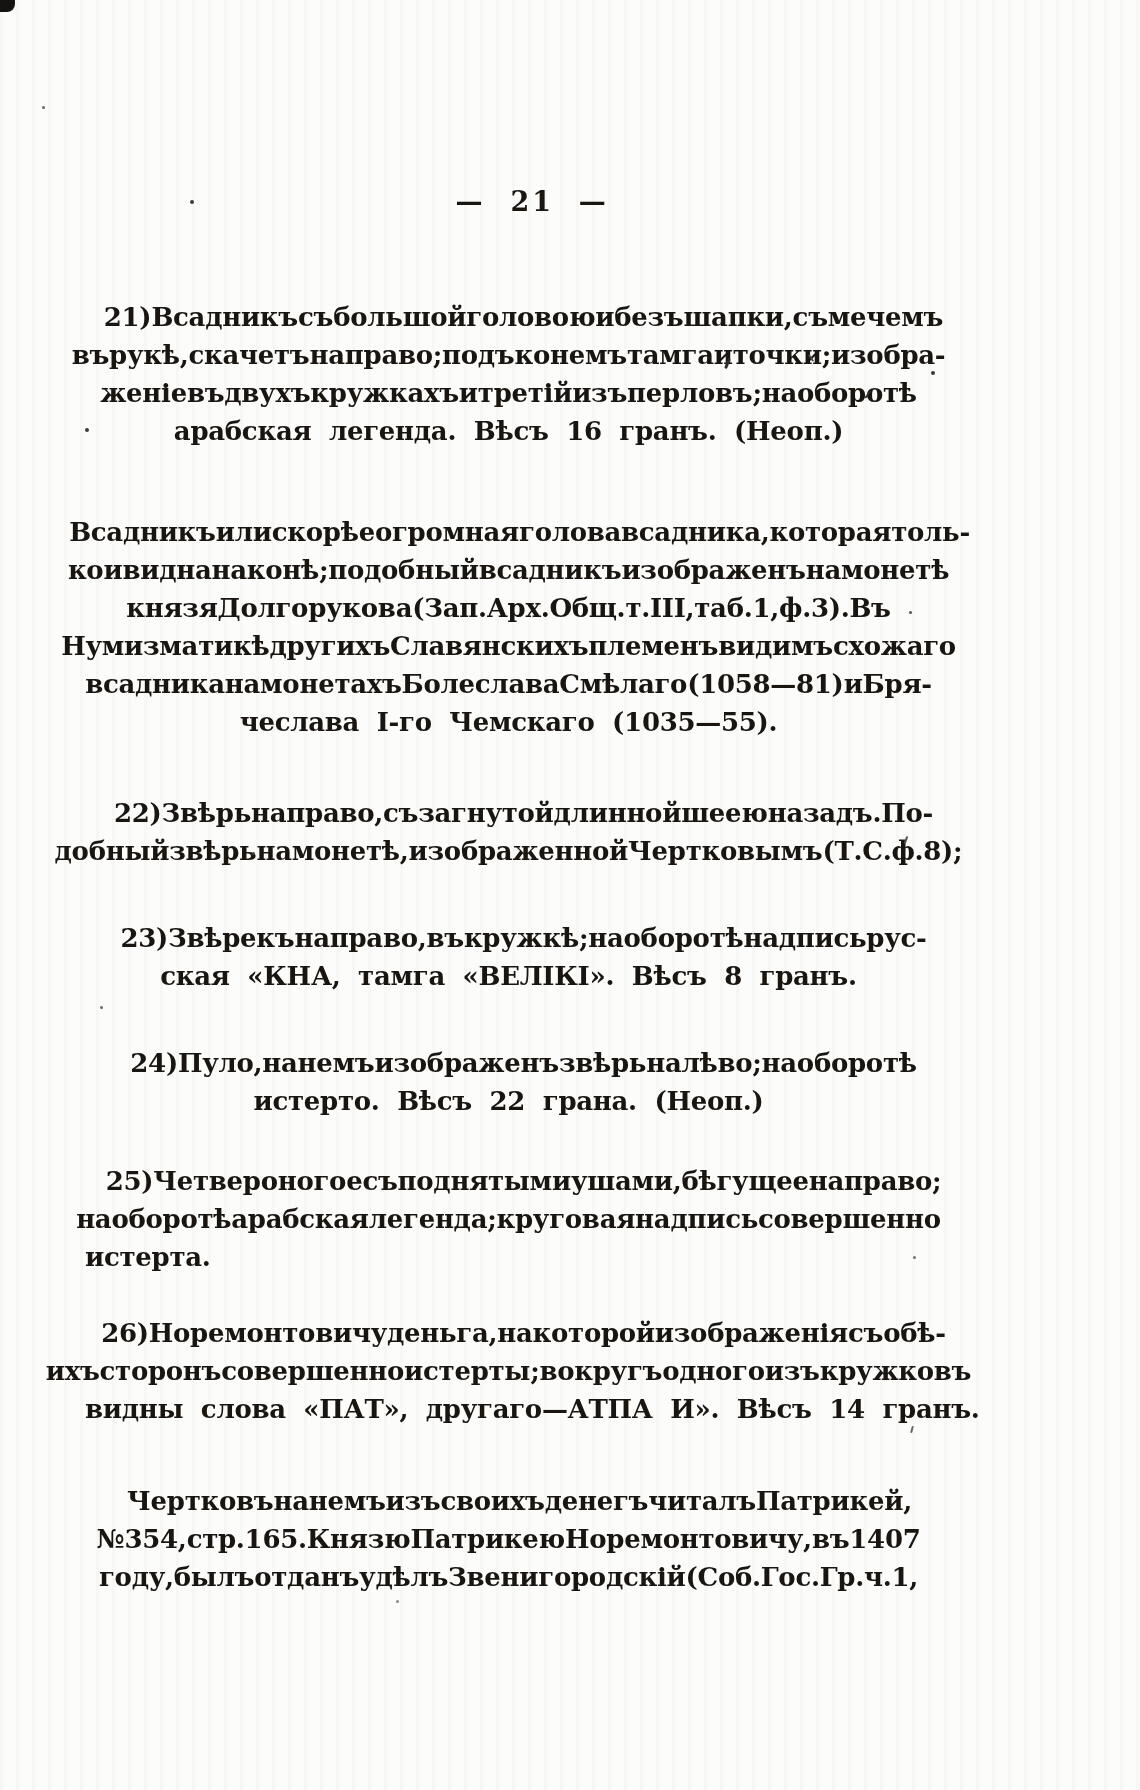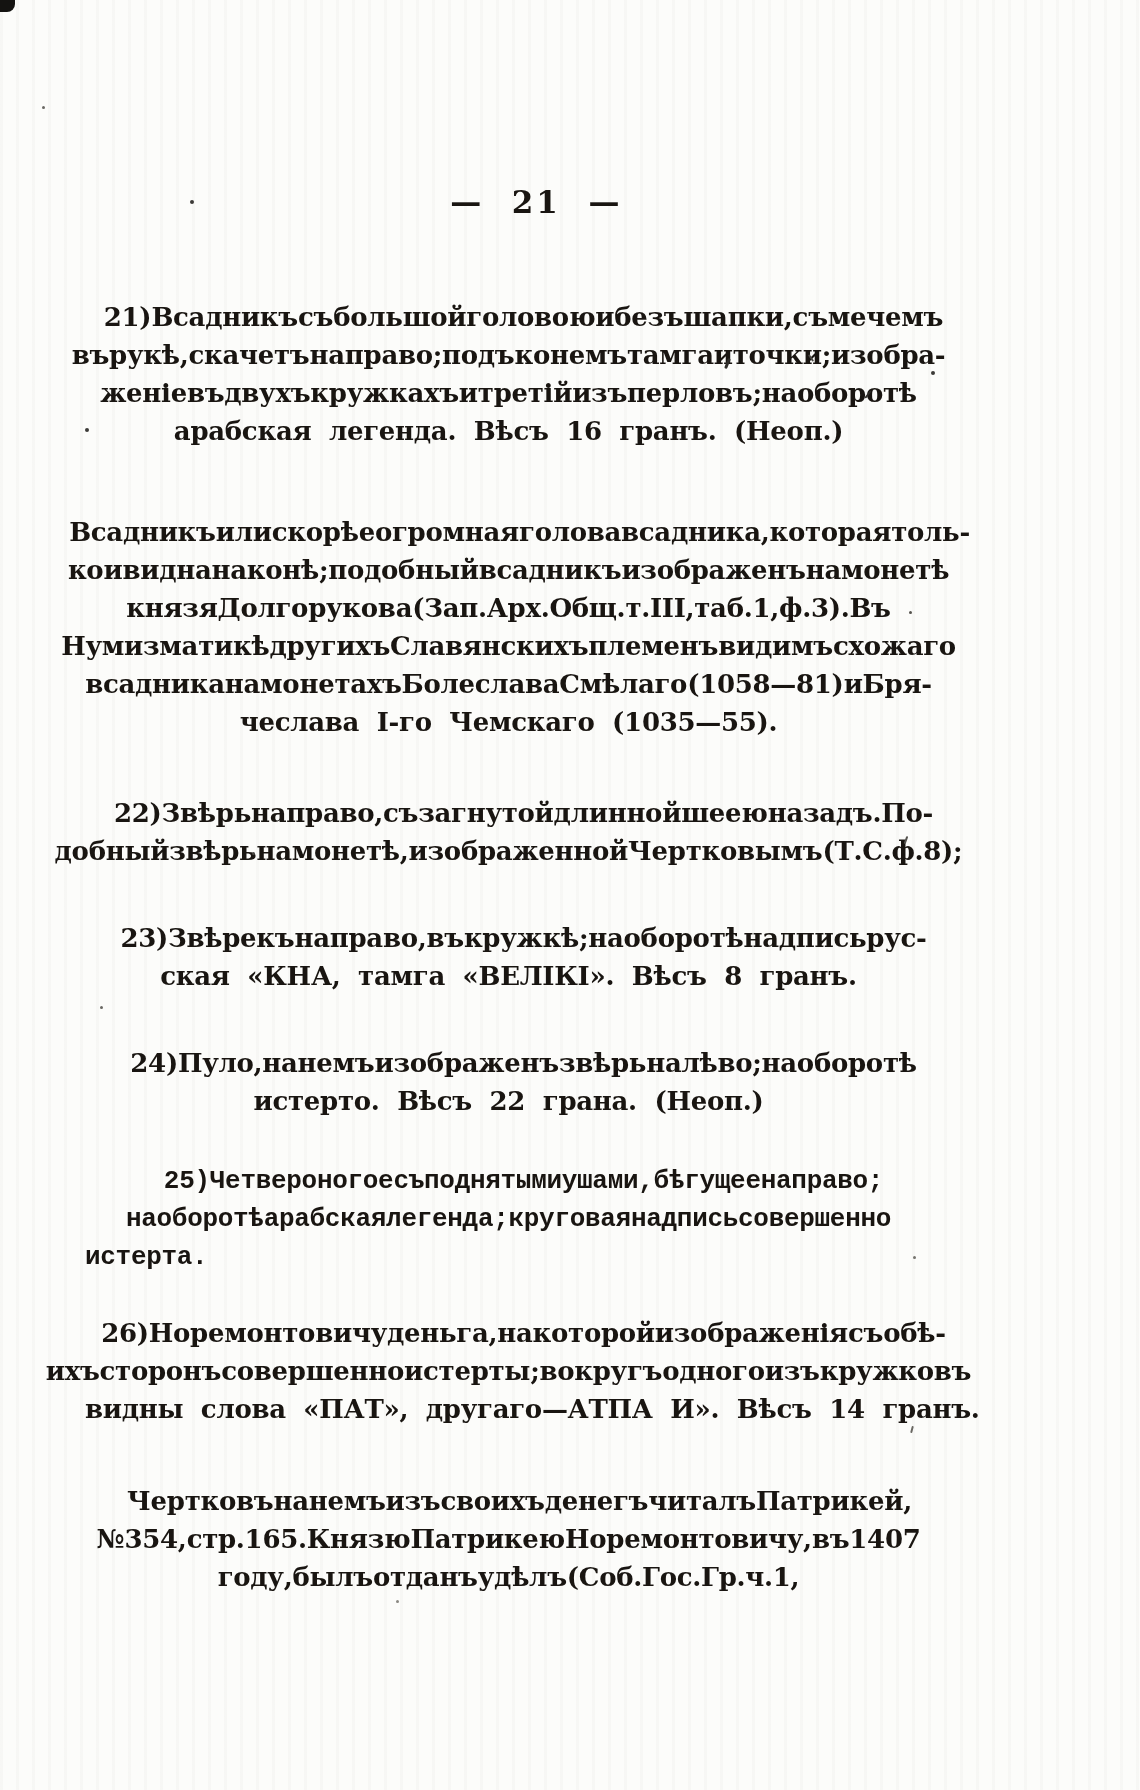--- a/index.html
+++ b/index.html
@@ -22,21 +22,21 @@
   }
   .content {
     position: absolute;
     left: 85px;
     top: 145px;
     width: 847px;
   }
   .hdr {
     width: 820px;
     text-align: center;
-    font-size: 31px;
+    font-size: 27px;
     line-height: 38px;
     letter-spacing: 3px;
     white-space: pre;
   }
   .para { margin: 0; }
   .line {
     font-size: 26px;
     line-height: 38px;
     letter-spacing: -0.3px;
     white-space: pre;
@@ -49,21 +49,21 @@
   .line.last { text-align: left; }
   .line.wide { word-spacing: 0.34em; text-align: center; }
   .ind-num  { padding-left: 30px; }
   .ind-note { padding-left: 22px; }
 
   .m-p0 { margin-top: 39px; }
   .m-p1 { margin-top: 63px; }
   .m-p2 { margin-top: 53px; }
   .m-p3 { margin-top: 49px; }
   .m-p4 { margin-top: 49px; }
-  .m-p5 { margin-top: 42px; font-family: Liberation Mono, monospace; }
+  .m-p5 { margin-top: 42px; }
   .m-p6 { margin-top: 38px; }
   .m-p7 { margin-top: 54px; }
 
   
   .speck {
     position: absolute;
     background: #3c3a37;
     border-radius: 50%;
   }
   .corner-mark {
@@ -132,21 +132,21 @@
 
     <div class="para m-p6">
       <div class="line j ind-num"><span>26)</span><span>Норемонтовичу</span><span>деньга,</span><span>на</span><span>которой</span><span>изображенія</span><span>съ</span><span>обѣ-</span></div>
       <div class="line j"><span>ихъ</span><span>сторонъ</span><span>совершенно</span><span>истерты;</span><span>вокругъ</span><span>одного</span><span>изъ</span><span>кружковъ</span></div>
       <div class="line last wide">видны слова «ПАТ», другаго—АТПА И». Вѣсъ 14 гранъ.</div>
     </div>
 
     <div class="para m-p7">
       <div class="line j ind-note"><span>Чертковъ</span><span>на</span><span>немъ</span><span>изъ</span><span>своихъ</span><span>денегъ</span><span>читалъ</span><span>Патрикей,</span></div>
       <div class="line j"><span>№</span><span>354,</span><span>стр.</span><span>165.</span><span>Князю</span><span>Патрикею</span><span>Норемонтовичу,</span><span>въ</span><span>1407</span></div>
-      <div class="line j"><span>году,</span><span>былъ</span><span>отданъ</span><span>удѣлъ</span><span>(Соб.</span><span>Гос.</span><span>Гр.</span><span>ч.</span><span>1,</span></div>
+      <div class="line j"><span>году,</span><span>былъ</span><span>отданъ</span><span>удѣлъ</span><span>Звенигородскій</span><span>(Соб.</span><span>Гос.</span><span>Гр.</span><span>ч.</span><span>1,</span></div>
     </div>
 
   </div>
 
   <div class="speck" style="left:42px; top:106px; width:3px; height:3px; background:#6a6863;"></div>
   <div class="speck" style="left:190px; top:200px; width:4px; height:4px;"></div>
   <div class="tick" style="left:726px; top:358px; transform:rotate(22deg);"></div>
   <div class="tick" style="left:810px; top:354px; height:8px; width:2px; transform:rotate(-35deg); background:#4a4844;"></div>
   <div class="speck" style="left:931px; top:371px; width:4px; height:4px;"></div>
   <div class="tick" style="left:867px; top:390px; height:9px; width:2px; transform:rotate(38deg);"></div>

